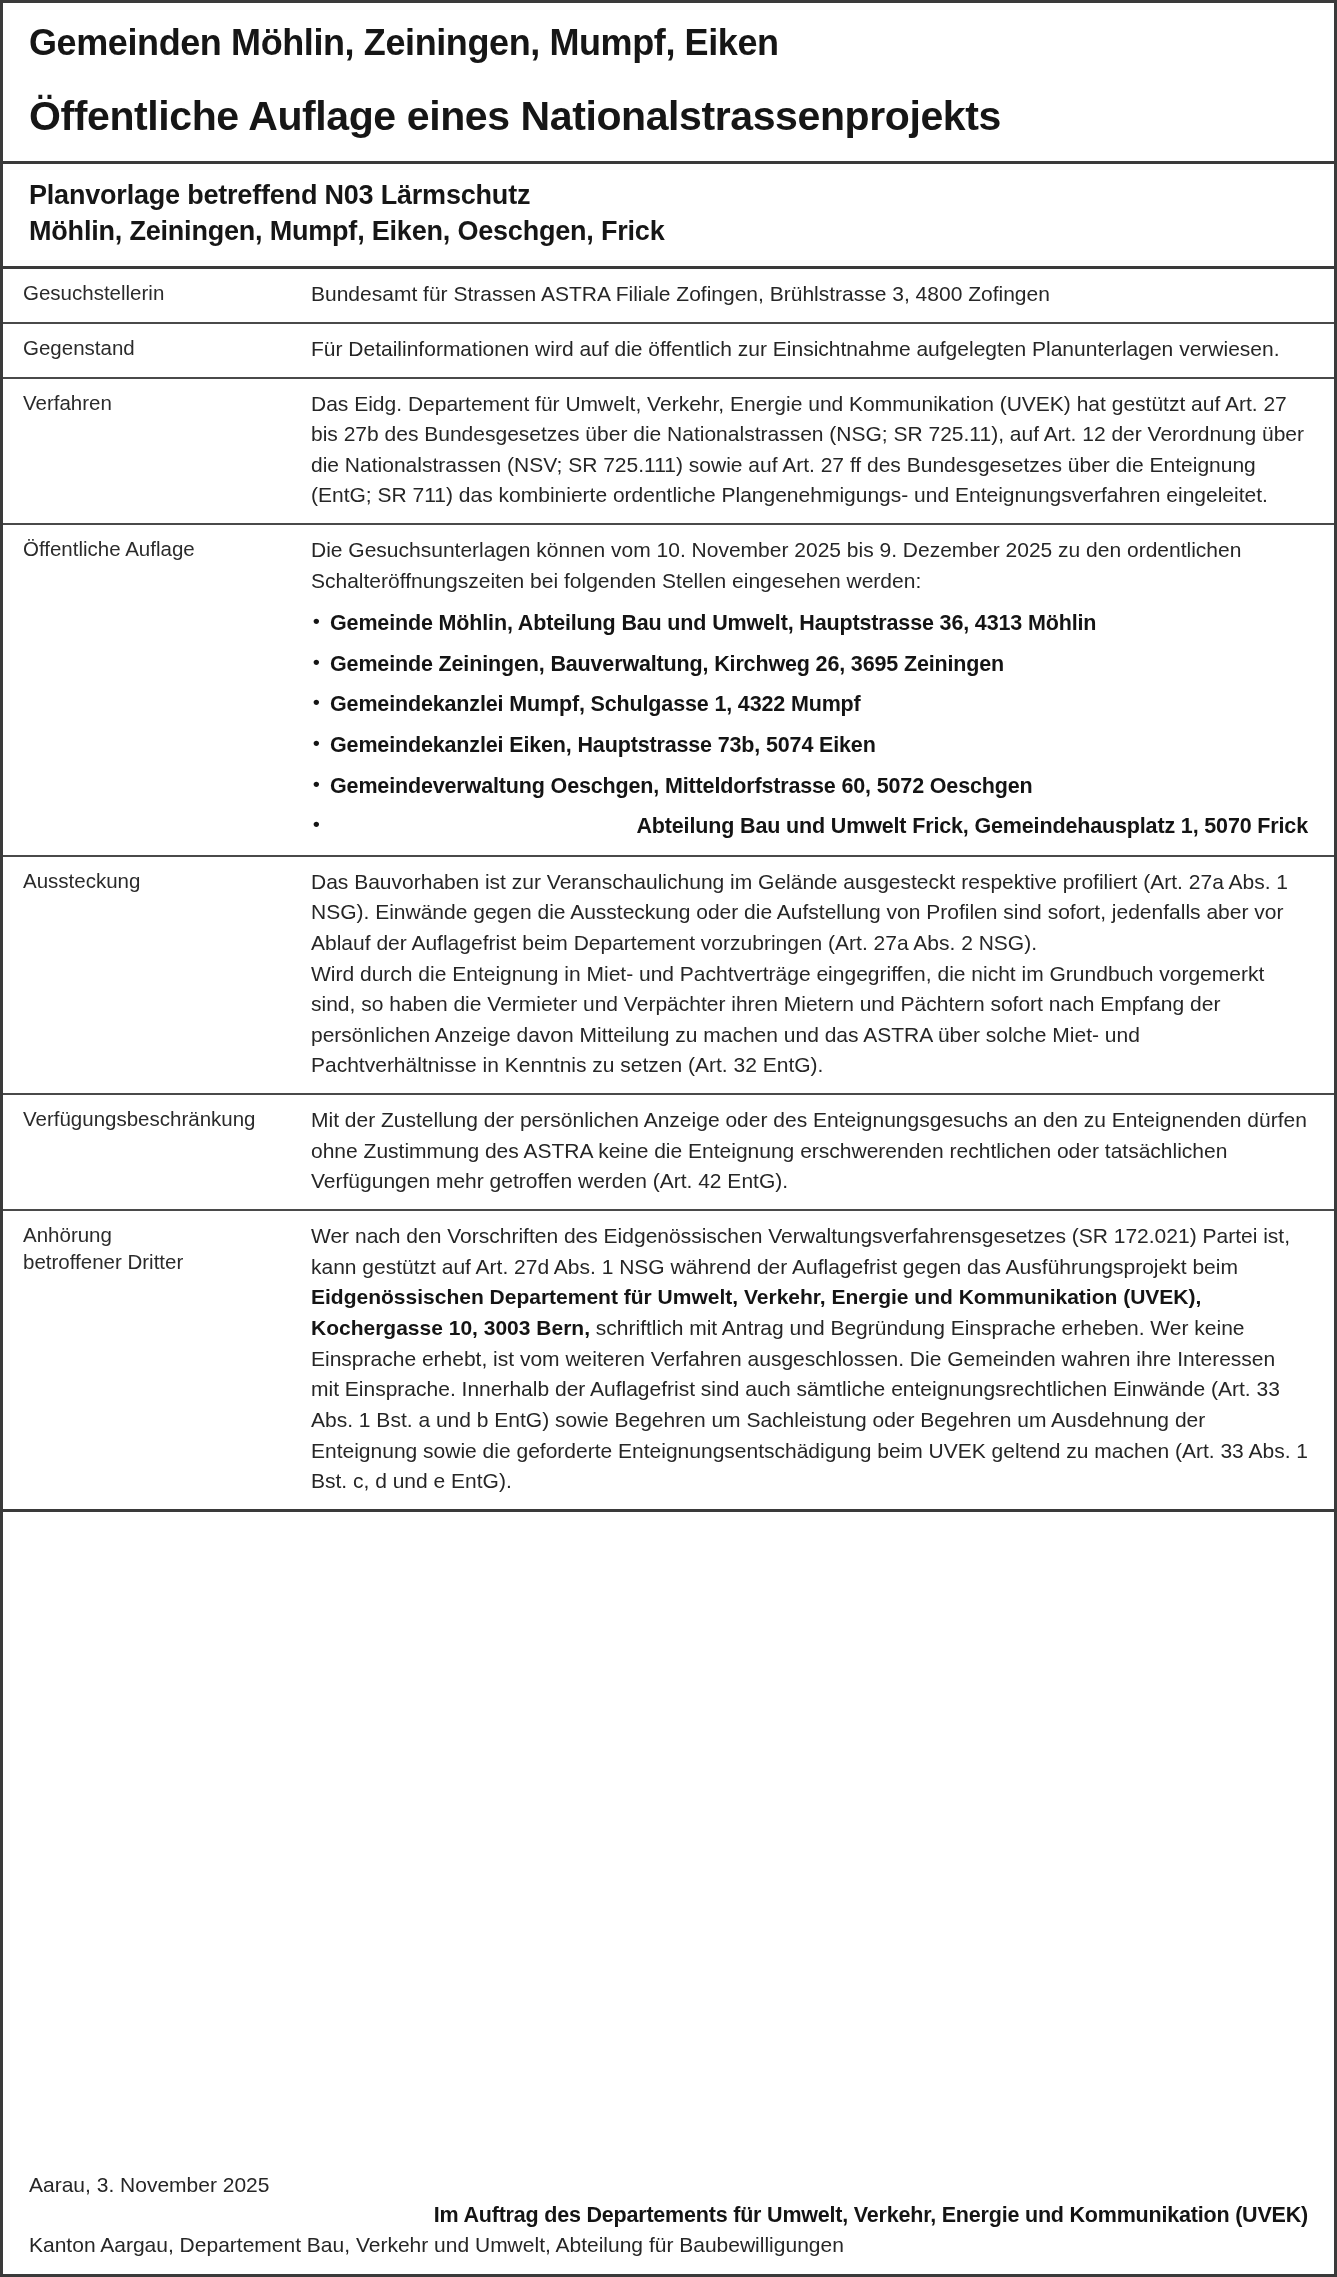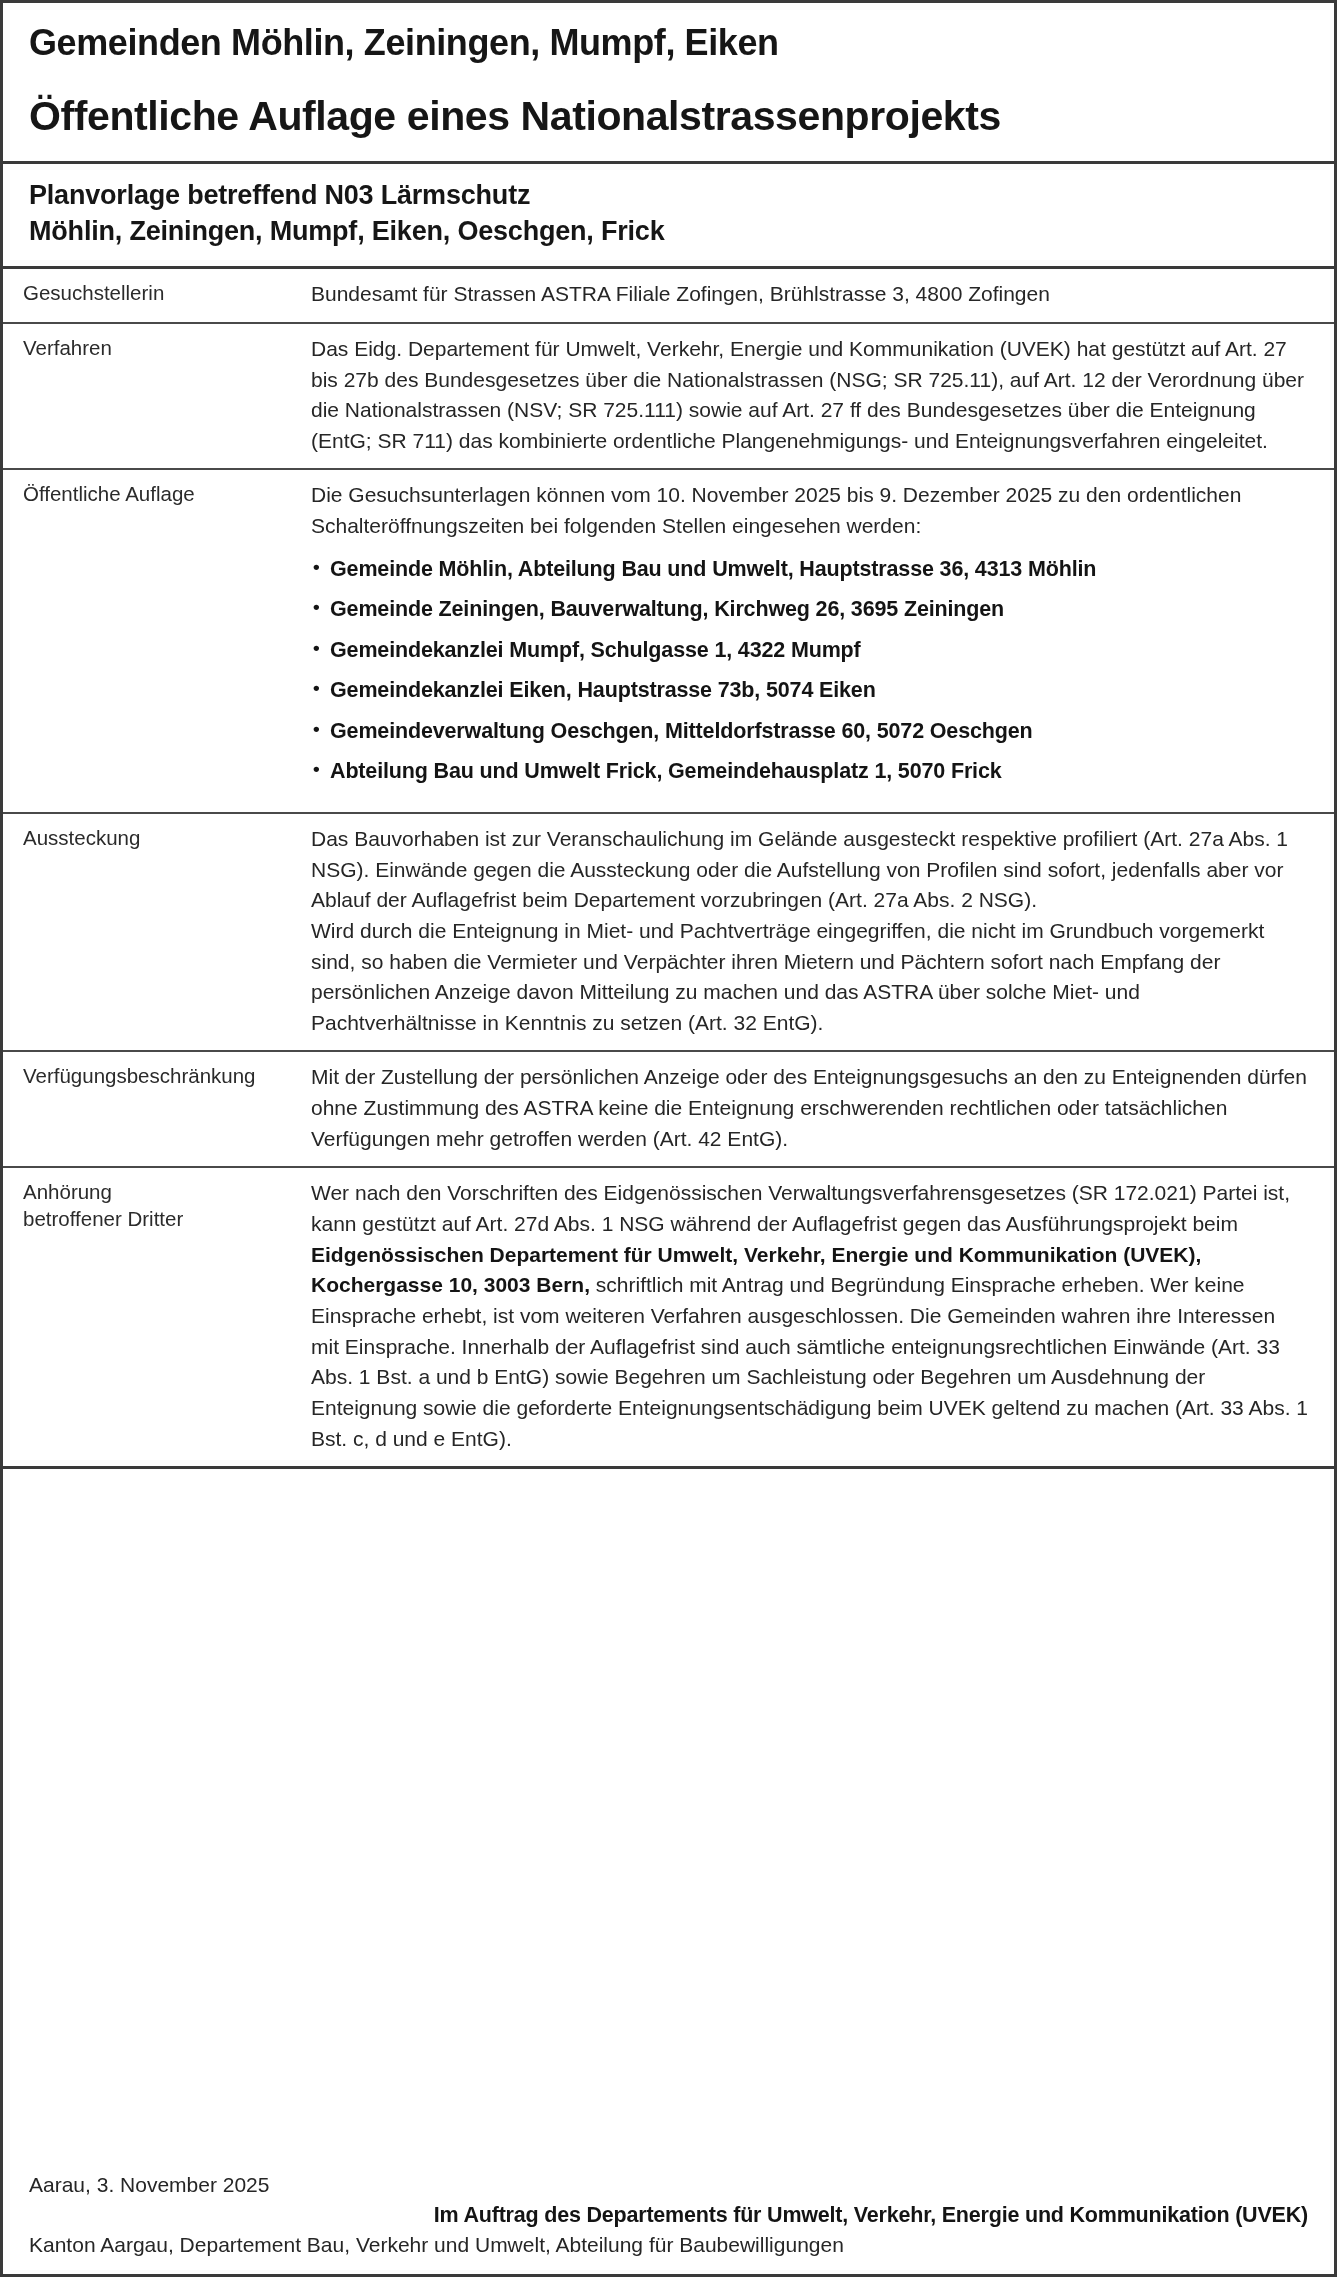--- a/index.html
+++ b/index.html
@@ -94,21 +94,21 @@
   .bullets li {
     position: relative;
     padding-left: 19px;
     margin-bottom: 13px;
     font-weight: bold;
     font-size: 21.5px;
     line-height: 1.28;
     letter-spacing: -0.15px;
     color: #141414;
   }
-  .bullets li:last-child { margin-bottom: 14px; }
+  .bullets li:last-child { margin-bottom: 2px; text-align: right; }
   .bullets li::before {
     content: "\2022";
     position: absolute;
     left: 2px;
     top: -1px;
     font-size: 19px;
   }
   .b { font-weight: bold; color: #141414; }
 
   
@@ -143,20 +143,26 @@
 
   <div class="rows">
 
     <div class="row">
       <div class="row-label">Gesuchstellerin</div>
       <div class="row-body">
         <p class="para">Bundesamt für Strassen ASTRA Filiale Zofingen, Brühlstrasse 3, 4800 Zofingen</p>
       </div>
     </div>
 
+    <div class="row">
+      <div class="row-label">Gegenstand</div>
+      <div class="row-body">
+        <p class="para">Für Detailinformationen wird auf die öffentlich zur Einsichtnahme aufgelegten Planunterlagen verwiesen.</p>
+      </div>
+    </div>
 
     <div class="row">
       <div class="row-label">Verfahren</div>
       <div class="row-body">
         <p class="para">Das Eidg. Departement für Umwelt, Verkehr, Energie und Kommunikation (UVEK) hat gestützt auf Art. 27 bis 27b des Bundesgesetzes über die Nationalstrassen (NSG; SR 725.11), auf Art. 12 der Verordnung über die Nationalstrassen (NSV; SR 725.111) sowie auf Art. 27 ff des Bundesgesetzes über die Enteignung (EntG; SR 711) das kombinierte ordentliche Plangenehmigungs- und Enteignungsverfahren eingeleitet.</p>
       </div>
     </div>
 
     <div class="row">
       <div class="row-label">Öffentliche Auflage</div>

